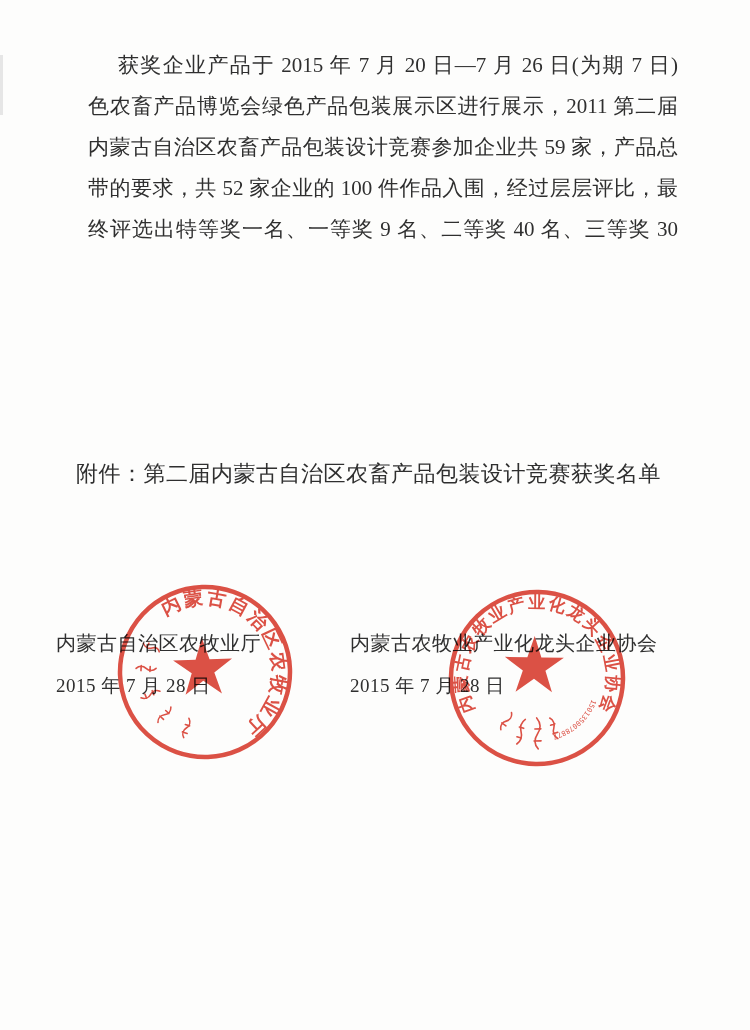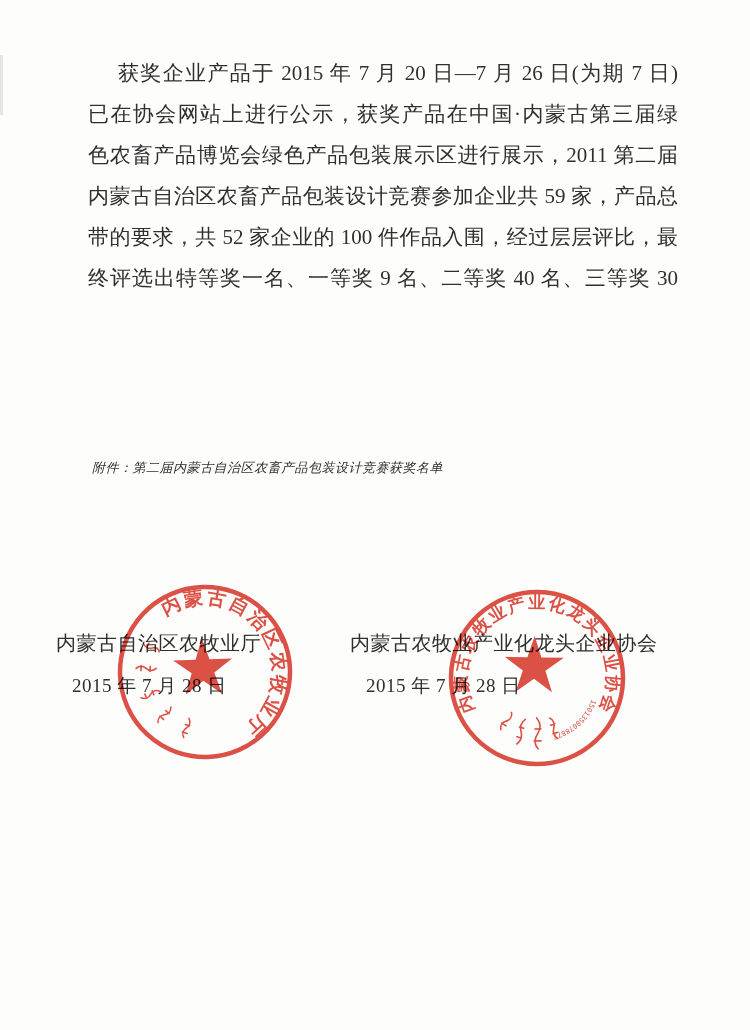--- a/index.html
+++ b/index.html
@@ -5,34 +5,34 @@
   html,body{margin:0;padding:0;}
   body{
     width:750px;height:1030px;position:relative;overflow:hidden;
     background:#fdfdfc;
     font-family:"Liberation Serif","DejaVu Serif",serif;
     color:var(--ink-color,#2f2f2f);
   }
   .page{position:absolute;inset:0;}
   .body-text{
     position:absolute;left:88px;top:45px;width:590px;
-    font-size:21px;line-height:41px;margin-top:8px;
+    font-size:21px;line-height:41px;
   }
   .line{
     text-align:justify;text-align-last:justify;
     height:41px;white-space:nowrap;
   }
   .line.first{text-indent:30px;}
   .line.last{text-align-last:left;}
   .attachment{
-    position:absolute;left:92px;top:459px;width:600px;
-    font-size:13px;letter-spacing:0.5px;white-space:nowrap;font-style:italic;
+    position:absolute;left:76px;top:459px;width:600px;
+    font-size:22px;letter-spacing:0.5px;white-space:nowrap;
   }
   .sig-org{position:absolute;left:0;right:0;top:0;font-size:20px;letter-spacing:0.5px;white-space:nowrap;}
-  .sig-date{position:absolute;left:0;right:0;top:43px;font-size:19px;letter-spacing:0.5px;white-space:nowrap;margin-left:16px;}
+  .sig-date{position:absolute;left:0;right:0;top:43px;font-size:19px;letter-spacing:0.5px;white-space:nowrap;}
   .sig-wrap{position:absolute;top:630px;height:90px;}
   .sig-wrap.left{left:56px;width:268px;}
   .sig-wrap.right{left:350px;width:324px;}
   .seal{
     position:absolute;width:190px;height:190px;
     mix-blend-mode:multiply;opacity:0.88;
   }
   .seal.left{left:110px;top:577px;transform:rotate(-2deg);}
   .seal.right{left:442px;top:583px;transform:rotate(1deg);}
   .seal-stroke{stroke:var(--seal-color,#d9392c);fill:none;}
@@ -50,21 +50,20 @@
 </style>
 </head>
 <body style="background: rgb(253, 253, 252);">
 
 <div class="page">
 
   <div class="scan-artifact" style="left:0;top:55px;width:3px;height:60px;"></div>
 
   <div class="body-text">
     <div class="line first">获奖企业产品于 2015 年 7 月 20 日—7 月 26 日(为期 7 日)</div>
-    <div class="line">已在协会网站上进行公示，获奖产品在中国·内蒙古第三届绿</div>
     <div class="line">色农畜产品博览会绿色产品包装展示区进行展示，2011 第二届</div>
     <div class="line">内蒙古自治区农畜产品包装设计竞赛参加企业共 59 家，产品总</div>
     <div class="line">带的要求，共 52 家企业的 100 件作品入围，经过层层评比，最</div>
     <div class="line">终评选出特等奖一名、一等奖 9 名、二等奖 40 名、三等奖 30</div>
   </div>
 
   <div class="attachment">附件：第二届内蒙古自治区农畜产品包装设计竞赛获奖名单</div>
 
   <div class="sig-wrap left">
     <div class="sig-org">内蒙古自治区农牧业厅</div>

